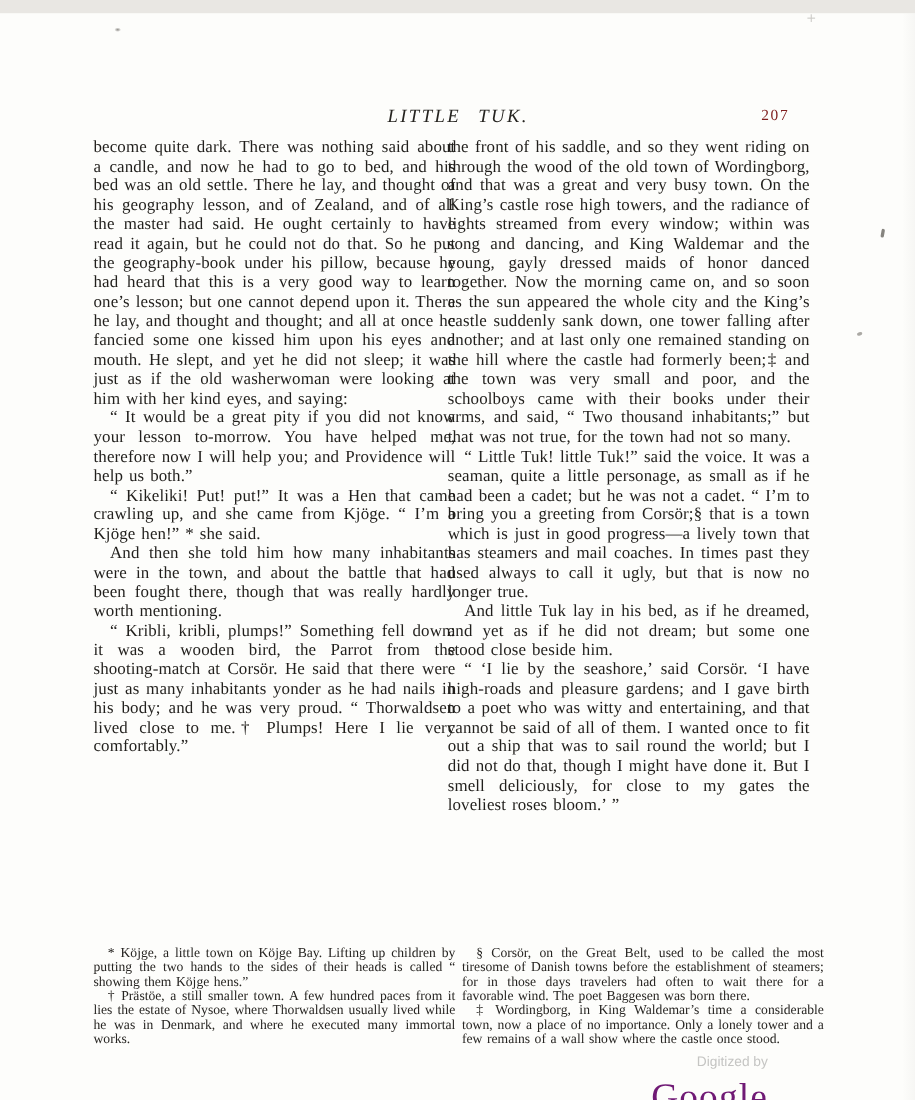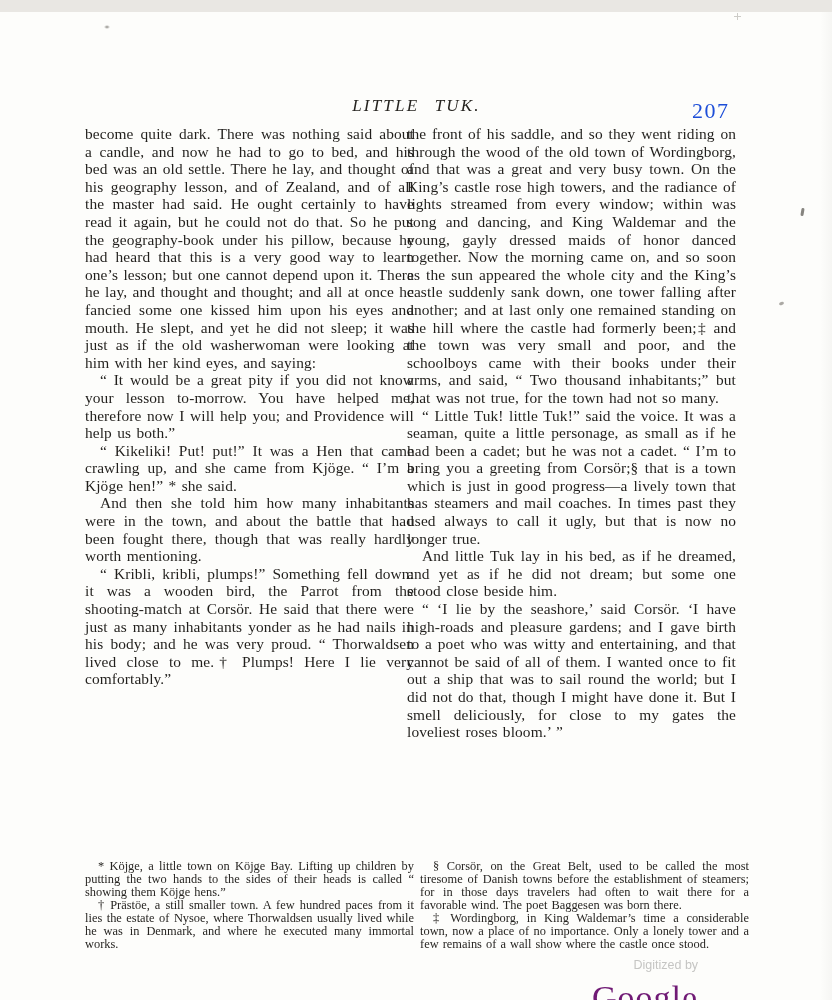--- a/index.html
+++ b/index.html
@@ -31,23 +31,23 @@
   .running-title {
     font-style: italic;
     font-size: 17px;
     letter-spacing: 2.2px;
     word-spacing: 9px;
     color: #262420;
   }
   .folio {
     position: absolute;
     left: 692px; top: 86px;
-    font-size: 22px;
+    font-size: 14px;
     letter-spacing: 1.5px;
-    color: #1d4ed8;
+    color: #7f1d1d;
   }
 
   
   .col {
     position: absolute;
     top: 113px;
     width: 329px;
     font-size: 15.4px;
     line-height: 17.6px;
     text-align: justify;

